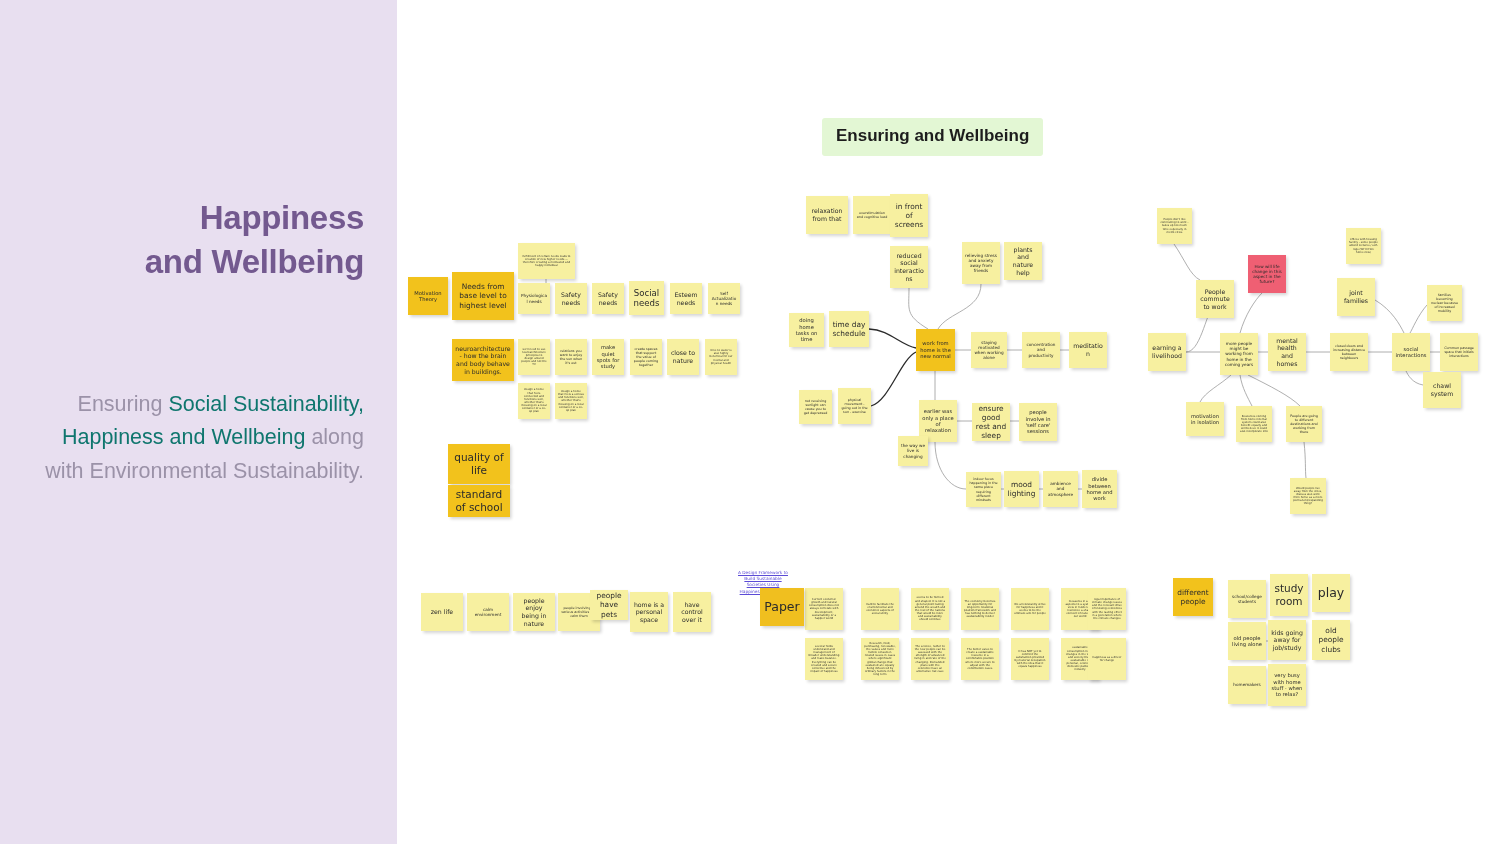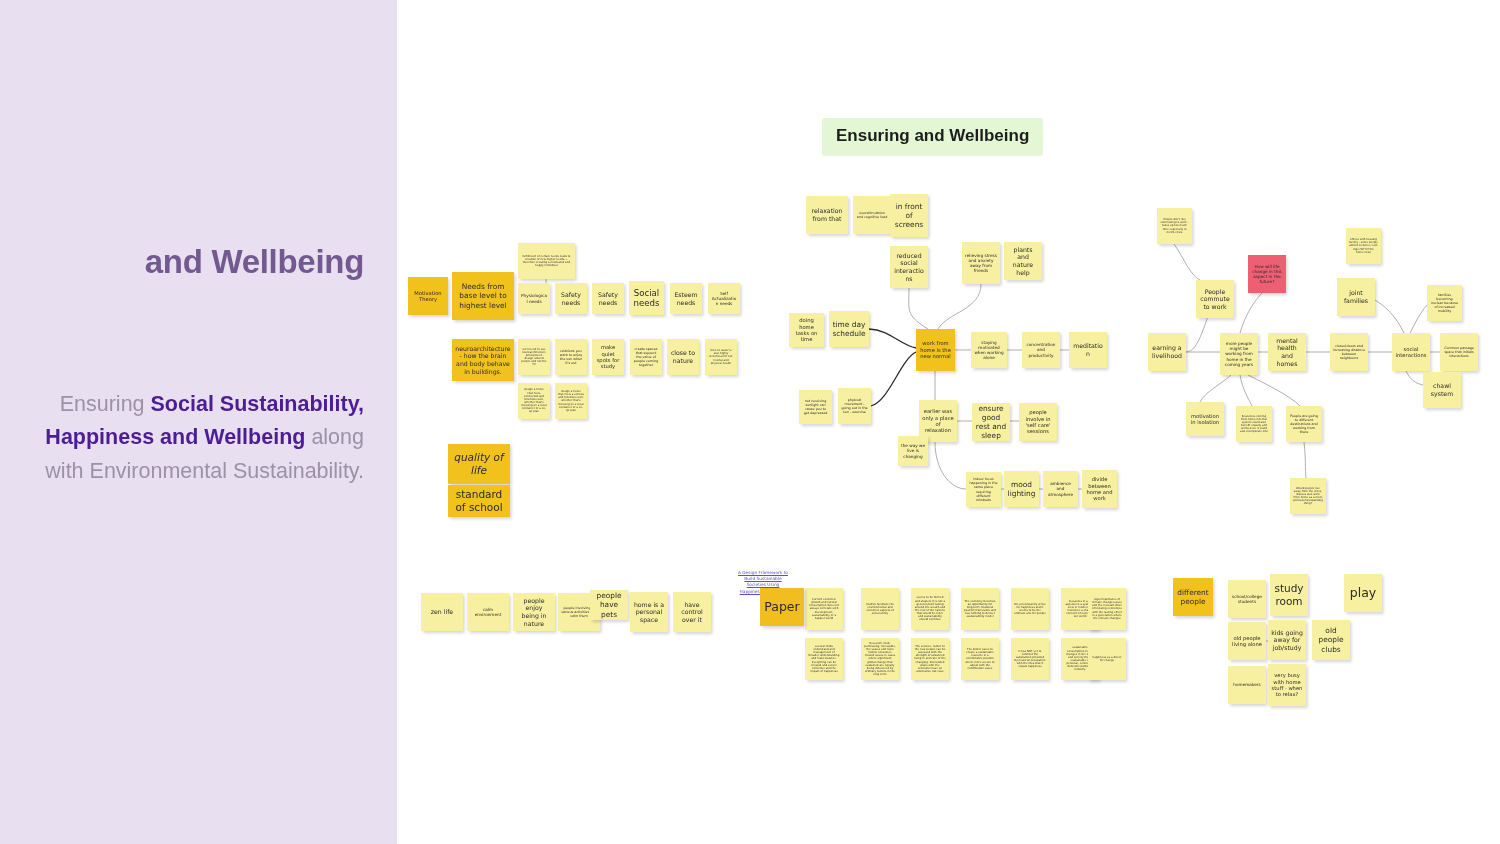--- a/index.html
+++ b/index.html
@@ -25,21 +25,21 @@
     font-weight: bold;
     color: #73598f;
     letter-spacing: -0.3px;
   }
   #panel-sub {
     position: absolute; left: 20px; top: 388px; width: 344px;
     text-align: right;
     font-size: 21.5px; line-height: 1.55;
     color: #9b92a8;
   }
-  #panel-sub b { color: #4c1d95; font-weight: bold; }
+  #panel-sub b { color: #0f766e; font-weight: normal; }
 
   
   #board-heading {
     position: absolute;
     left: 822px; top: 118px;
     padding: 8px 14px 10px 14px;
     background: #e3f7d4;
     border-radius: 3px;
     font-size: 17px;
     font-weight: bold;
@@ -93,21 +93,21 @@
   #connectors path { fill: none; stroke: #9a9a9a; stroke-width: 0.8; }
   #connectors path.dark { stroke: #2b2b2b; stroke-width: 1.3; }
 </style>
 </head>
 <body>
 
 <div id="canvas">
 
   <div id="left-panel">
     <div id="panel-title">
-      <br>
+      <span>Happiness</span><br>
       <span>and Wellbeing</span>
     </div>
     <div id="panel-sub">
       <span>Ensuring </span><b>Social Sustainability, Happiness and Wellbeing</b><span> along with Environmental Sustainability.</span>
     </div>
   </div>
 
   <svg id="connectors" viewBox="0 0 1500 844">
 
     <path d="M909,288 C909,310 905,315 928,329"></path>
@@ -166,21 +166,21 @@
       <div class="note t2" style="left: 518px; top: 339px; width: 32px; height: 36px;">we'll need to use neuroarchitecture principles to design around people and not the TV</div>
       <div class="note t3" style="left: 555px; top: 339px; width: 32px; height: 36px;">relations you want to enjoy the sun when it's out</div>
       <div class="note t5" style="left: 592px; top: 339px; width: 32px; height: 36px;">make quiet spots for study</div>
       <div class="note t3" style="left: 630px; top: 339px; width: 32px; height: 36px;">create spaces that support the value of people coming together</div>
       <div class="note t6" style="left: 667px; top: 339px; width: 32px; height: 36px;">close to nature</div>
       <div class="note t2" style="left: 705px; top: 339px; width: 32px; height: 36px;">time to water is also highly beneficial for our mental and physical health</div>
       <div class="note t2" style="left: 518px; top: 383px; width: 32px; height: 36px;">design a home that feels connected and functions well, whether that's focusing on a local container or a co-op plan</div>
       <div class="note t2" style="left: 555px; top: 383px; width: 32px; height: 36px;">design a home that feels a serious and functions well, whether that's focusing on a local container or a co-op plan</div>
     </div>
   <div>
-      <div class="note gold t10" style="left: 448px; top: 444px; width: 62px; height: 40px; font-style: italic;">quality of life</div>
+      <div class="note gold t10" style="left: 448px; top: 444px; width: 62px; height: 40px;">quality of life</div>
       <div class="note gold t10" style="left: 448px; top: 485px; width: 62px; height: 32px;">standard of school</div>
     </div>
   <div>
       <div class="note t6" style="left: 806px; top: 196px; width: 42px; height: 38px;">relaxation from that</div>
       <div class="note t3" style="left: 853px; top: 196px; width: 38px; height: 38px;">overstimulation and cognitive load</div>
       <div class="note t7" style="left: 890px; top: 194px; width: 38px; height: 43px;">in front of screens</div>
       <div class="note t6" style="left: 890px; top: 246px; width: 38px; height: 42px;">reduced social interactions</div>
       <div class="note t4" style="left: 962px; top: 242px; width: 38px; height: 42px;">relieving stress and anxiety away from friends</div>
       <div class="note t6" style="left: 1004px; top: 242px; width: 38px; height: 38px;">plants and nature help</div>
       <div class="note t5" style="left: 789px; top: 313px; width: 35px; height: 34px;">doing home tasks on time</div>
@@ -225,21 +225,21 @@
       <div class="note t6" style="left: 513px; top: 593px; width: 42px; height: 38px;">people enjoy being in nature</div>
       <div class="note t3" style="left: 558px; top: 593px; width: 42px; height: 38px;">people involving in various activities that calm them</div>
       <div class="note t7" style="left: 590px; top: 590px; width: 38px; height: 30px;">people have pets</div>
       <div class="note t6" style="left: 630px; top: 592px; width: 38px; height: 40px;">home is a personal space</div>
       <div class="note t6" style="left: 673px; top: 592px; width: 38px; height: 40px;">have control over it</div>
     </div>
   <div>
       <div class="note gold t7" style="left: 1173px; top: 578px; width: 40px; height: 38px;">different people</div>
       <div class="note t4" style="left: 1228px; top: 580px; width: 38px; height: 38px;">school/college students</div>
       <div class="note t10" style="left: 1270px; top: 574px; width: 38px; height: 42px;">study room</div>
-      <div class="note t12" style="left: 1312px; top: 574px; width: 38px; height: 38px; margin-left: 32px;">play</div>
+      <div class="note t12" style="left: 1312px; top: 574px; width: 38px; height: 38px;">play</div>
       <div class="note t5" style="left: 1228px; top: 622px; width: 38px; height: 38px;">old people living alone</div>
       <div class="note t6" style="left: 1268px; top: 620px; width: 38px; height: 40px;">kids going away for job/study</div>
       <div class="note t7" style="left: 1312px; top: 620px; width: 38px; height: 40px;">old people clubs</div>
       <div class="note t4" style="left: 1228px; top: 666px; width: 38px; height: 38px;">homemakers</div>
       <div class="note t5" style="left: 1268px; top: 664px; width: 38px; height: 42px;">very busy with home stuff - when to relax?</div>
     </div>
   <div>
       <div class="note t2" style="left: 805px; top: 588px; width: 38px; height: 42px;">Current economic growth and natural consumption does not always correlate with development, sustainability or a happier world</div>
       <div class="note t2" style="left: 861px; top: 588px; width: 38px; height: 42px;">Hard to facilitate the environmental and economic aspects of social utility</div>
       <div class="note t2" style="left: 911px; top: 588px; width: 38px; height: 42px;">seems to be formed and shaped. It is not a general point taking around the wealth and the rest of the nations that would be more and sustainability should continue</div>

